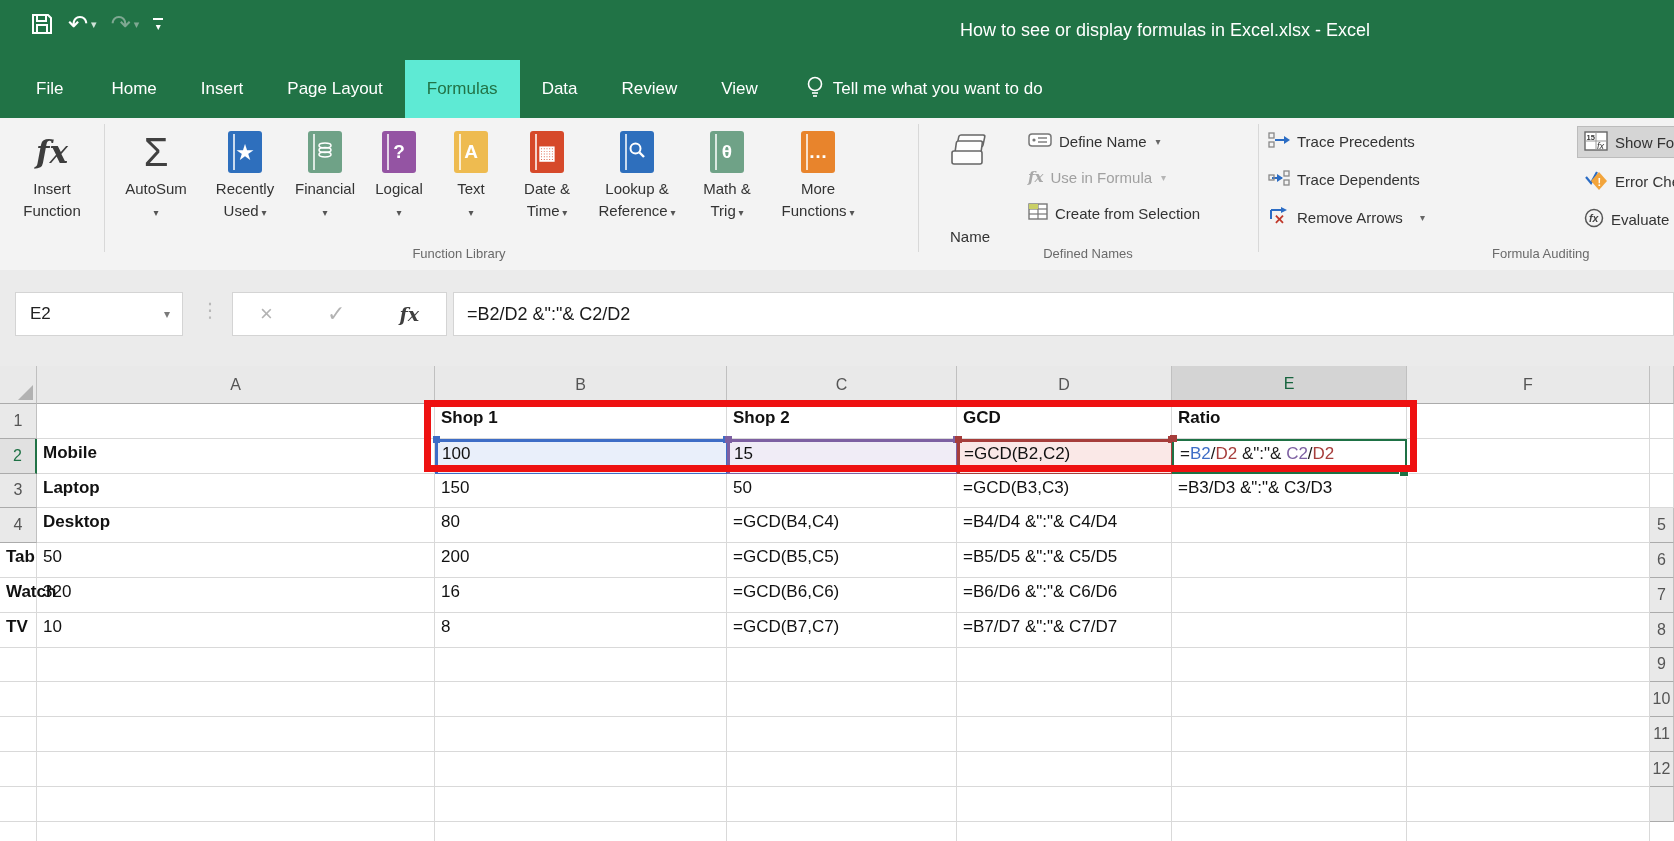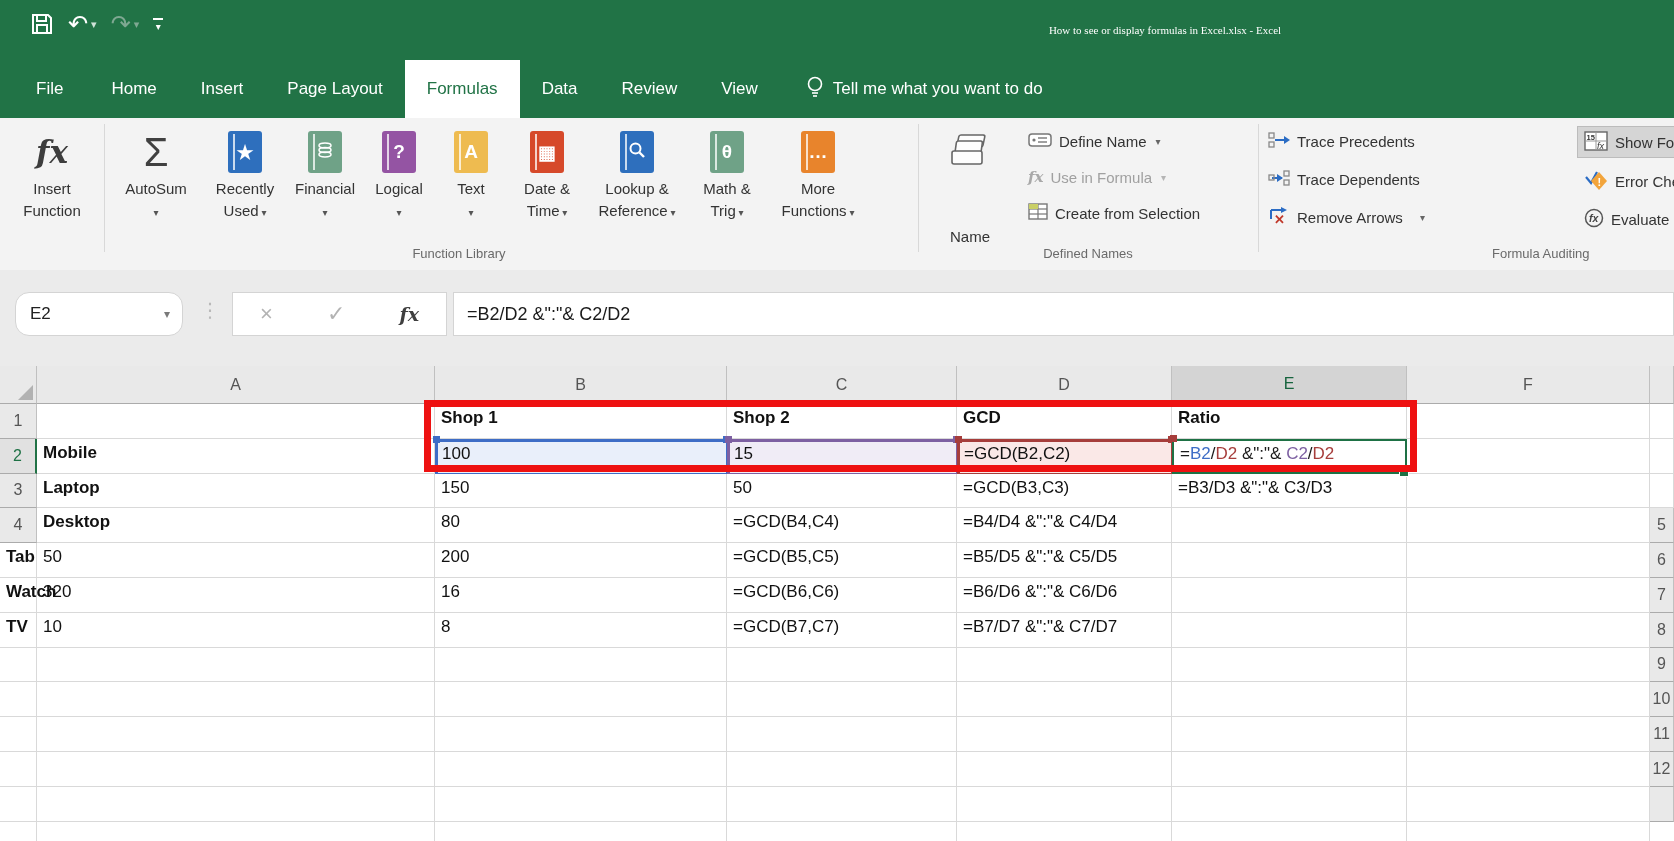--- a/index.html
+++ b/index.html
@@ -4,26 +4,26 @@
 <style>
   html,body{margin:0;padding:0;background:#fff;}
   #app{position:relative;width:1674px;height:841px;overflow:hidden;font-family:"Liberation Sans",sans-serif;background:#fff;}
 
   
   #titlebar{position:absolute;left:0;top:0;width:1674px;height:60px;background:#217346;}
   #qat{position:absolute;left:30px;top:12px;display:flex;align-items:center;gap:14px;color:#fff;}
   .qat-btn{display:flex;align-items:center;color:#fff;font-size:24px;line-height:1;cursor:pointer;}
   .qat-arrow{font-size:11px;margin-left:3px;color:#cfe3d8;}
   .dim{color:#7fa892;}
-  #title-text{position:absolute;left:900px;top:0;width:530px;height:60px;display:flex;align-items:center;justify-content:center;color:#fff;font-size:11px;white-space:nowrap;font-family:Liberation Serif, serif;}
+  #title-text{position:absolute;left:900px;top:0;width:530px;height:60px;display:flex;align-items:center;justify-content:center;color:#fff;font-size:18px;white-space:nowrap;}
 
   
   #tabbar{position:absolute;left:0;top:60px;width:1674px;height:58px;background:#217346;display:flex;align-items:stretch;padding-left:10px;}
   .tab{color:#fff;font-size:17px;display:flex;align-items:center;padding:0 22px;cursor:pointer;white-space:nowrap;}
-  .tab.active{background:#ffffff;color:#217346;}
+  .tab.active{background:#5eead4;color:#217346;}
   .tab.file{padding:0 26px;}
   #tellme{display:flex;align-items:center;color:#fff;font-size:17px;margin-left:26px;gap:9px;white-space:nowrap;cursor:pointer;}
 
   
   #ribbon{position:absolute;left:0;top:118px;width:1674px;height:152px;background:#f3f3f3;border-bottom:1px solid #cfcfcf;}
   .vsep{position:absolute;top:6px;width:1px;height:128px;background:#d8d8d8;}
   .bigbtn{display:flex;flex-direction:column;align-items:center;padding-top:6px;cursor:pointer;}
   .bigbtn .icon-area{height:52px;display:flex;align-items:center;justify-content:center;}
   .bigbtn .lbl{font-size:15px;color:#333;text-align:center;line-height:1.45;white-space:nowrap;}
   .lbl .arr{font-size:10px;color:#555;}
@@ -32,21 +32,21 @@
   .book .bg{color:#fff;font-weight:bold;font-size:19px;font-style:normal;}
   .smallbtn{display:flex;align-items:center;gap:7px;height:30px;font-size:15px;color:#333;cursor:pointer;white-space:nowrap;}
   .smallbtn .arr{font-size:10px;color:#666;margin-left:2px;}
   .smallbtn.disabled{color:#a0a0a0;}
   .smallbtn.hilite{background:#d5d5d5;border:1px solid #bcbcbc;padding:0 6px;margin-left:-7px;}
   .grp-label{position:absolute;top:128px;font-size:13px;color:#6a6a6a;text-align:center;white-space:nowrap;}
 
   
   #fbar{position:absolute;left:0;top:270px;width:1674px;height:96px;background:#ebebeb;}
   .fbox{position:absolute;top:22px;height:44px;background:#fff;border:1px solid #d4d4d4;box-sizing:border-box;display:flex;align-items:center;}
-  #namebox{left:15px;width:168px;font-size:17px;color:#222;padding-left:14px;justify-content:space-between;border-radius:14px;}
+  #namebox{left:15px;width:168px;font-size:17px;color:#222;padding-left:14px;justify-content:space-between;}
   #namebox .arr{color:#7a7a7a;font-size:12px;padding-right:12px;}
   #fdots{position:absolute;left:200px;top:28px;color:#b9b9b9;font-size:20px;letter-spacing:0;}
   #fbtns{left:232px;width:215px;justify-content:space-around;font-size:22px;color:#b3b3b3;}
   #fbtns .fx{font-family:"DejaVu Serif",serif;font-style:italic;font-weight:bold;font-size:19px;color:#3f3f3f;}
   #finput{left:453px;width:1221px;font-size:18px;color:#1a1a1a;padding-left:13px;}
 
   
   #sheet{position:absolute;left:0;top:366px;width:1674px;height:475px;overflow:hidden;background:#fff;display:grid;grid-template-columns:37px 398px 292px 230px 215px 235px 243px auto;grid-template-rows:38px repeat(13,34.8px);}
   .h,.rn{background:#e9e9e9;border-right:1px solid #c0c0c0;border-bottom:1px solid #ababab;display:flex;align-items:center;justify-content:center;font-size:16px;color:#555;box-sizing:border-box;cursor:cell;}
   .h.col-sel{background:#d4d4d4;color:#17643e;border-bottom:2px solid #217346;}

